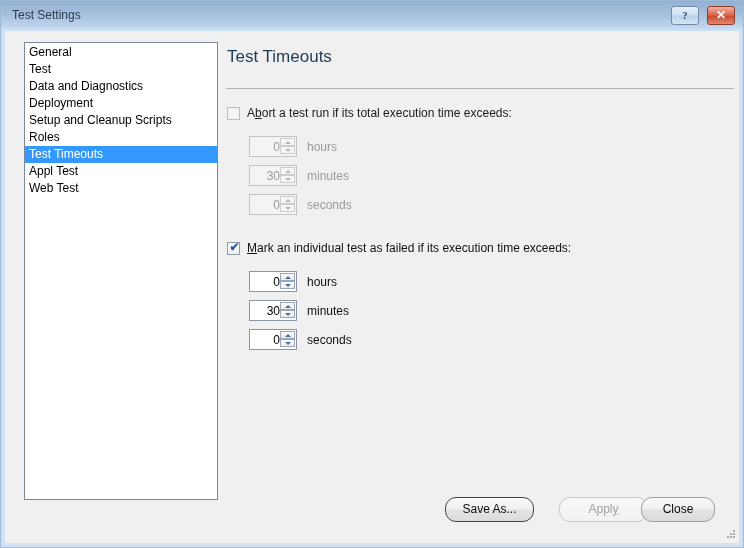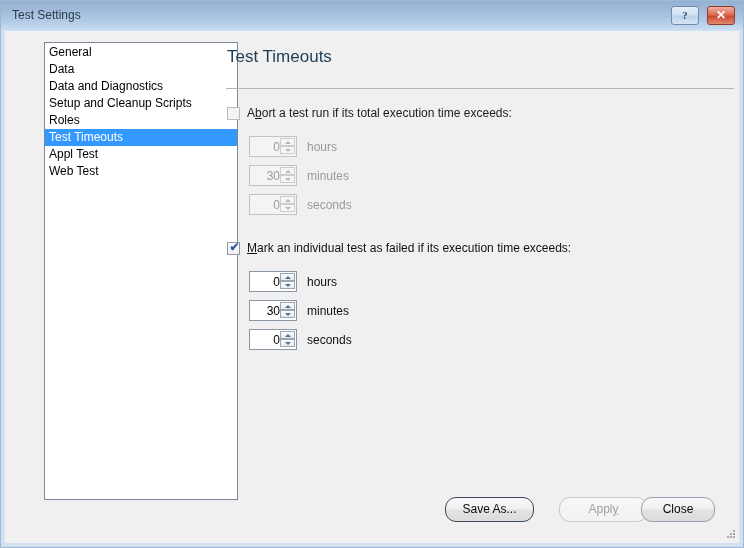--- a/index.html
+++ b/index.html
@@ -93,21 +93,20 @@
     position: absolute;
     left: 19px;
     top: 11px;
     width: 194px;
     height: 458px;
     box-sizing: border-box;
     background: #ffffff;
     border: 1px solid #7a8899;
     overflow: hidden;
     padding-top: 1px;
-    margin-left: 20px;
   }
   .list-item {
     height: 17px;
     line-height: 17px;
     padding-left: 4px;
     font-size: 12px;
     color: #000000;
     white-space: nowrap;
   }
   .list-item.selected {
@@ -327,22 +326,23 @@
     <div id="titlebar">
       <div id="title-text">Test Settings</div>
       <div class="titlebar-btn" id="help-btn">?</div>
       <div class="titlebar-btn" id="close-btn">✕</div>
     </div>
 
     <div id="client">
 
       <div id="listbox">
         <div class="list-item">General</div>
-        <div class="list-item">Data</div>
+        <div class="list-item">Test</div>
         <div class="list-item">Data and Diagnostics</div>
+        <div class="list-item">Deployment</div>
         <div class="list-item">Setup and Cleanup Scripts</div>
         <div class="list-item">Roles</div>
         <div class="list-item selected">Test Timeouts</div>
         <div class="list-item">Appl Test</div>
         <div class="list-item">Web Test</div>
       </div>
 
       <div id="pane">
 
         <div id="pane-title">Test Timeouts</div>

